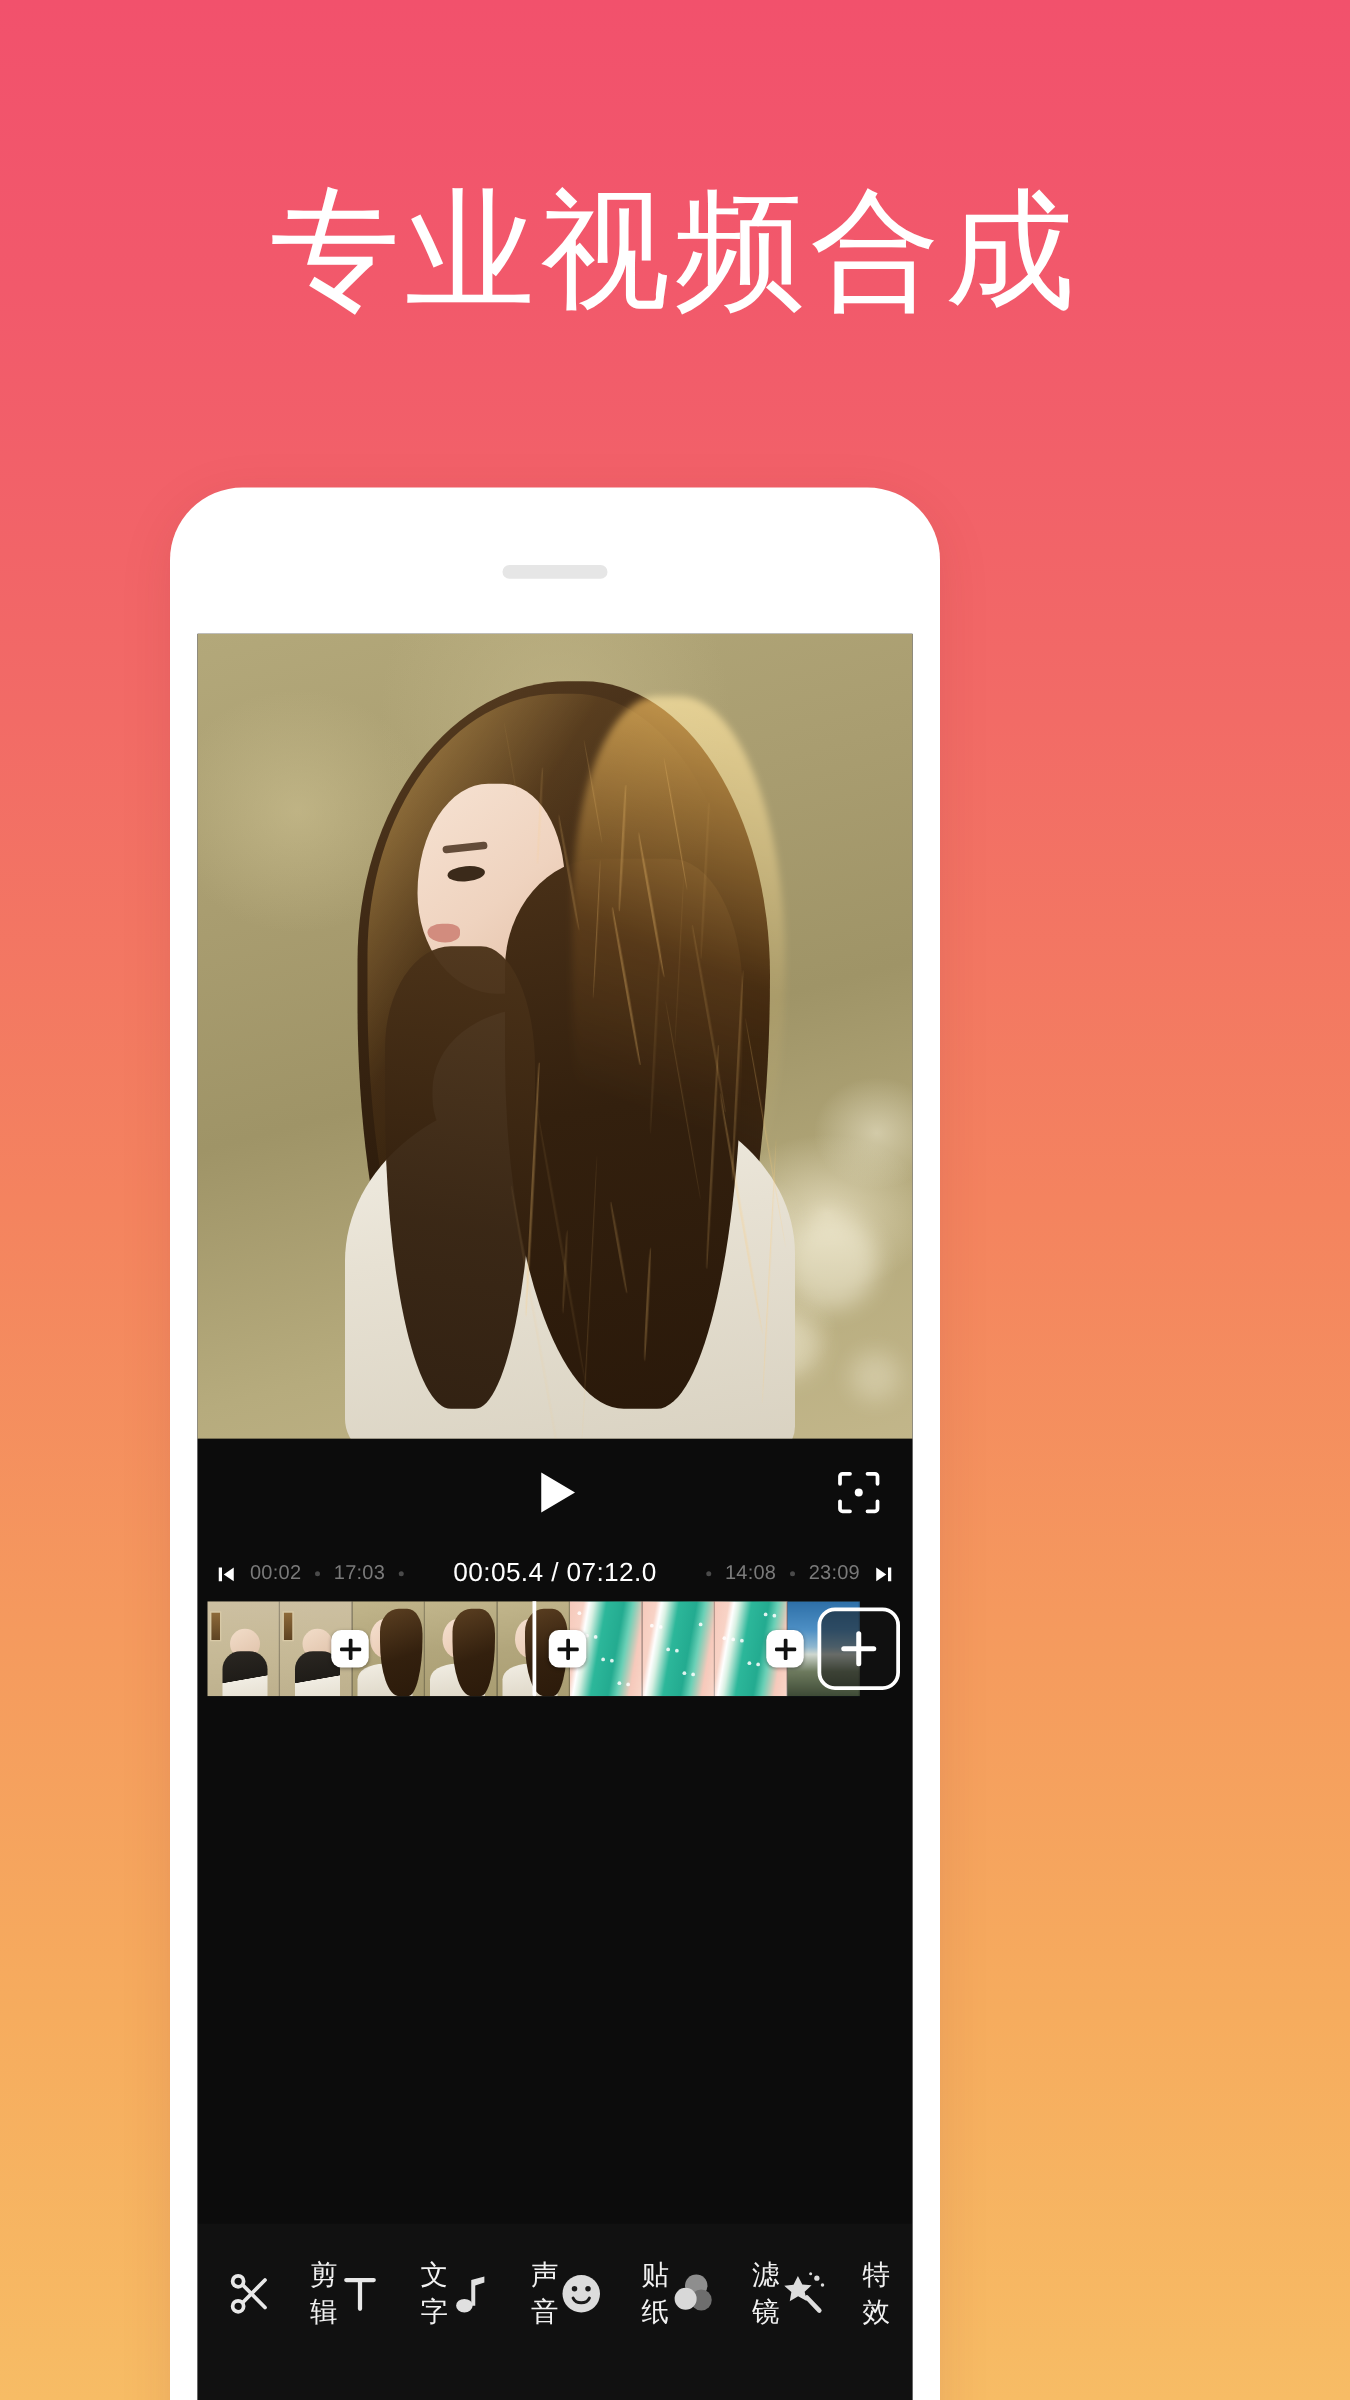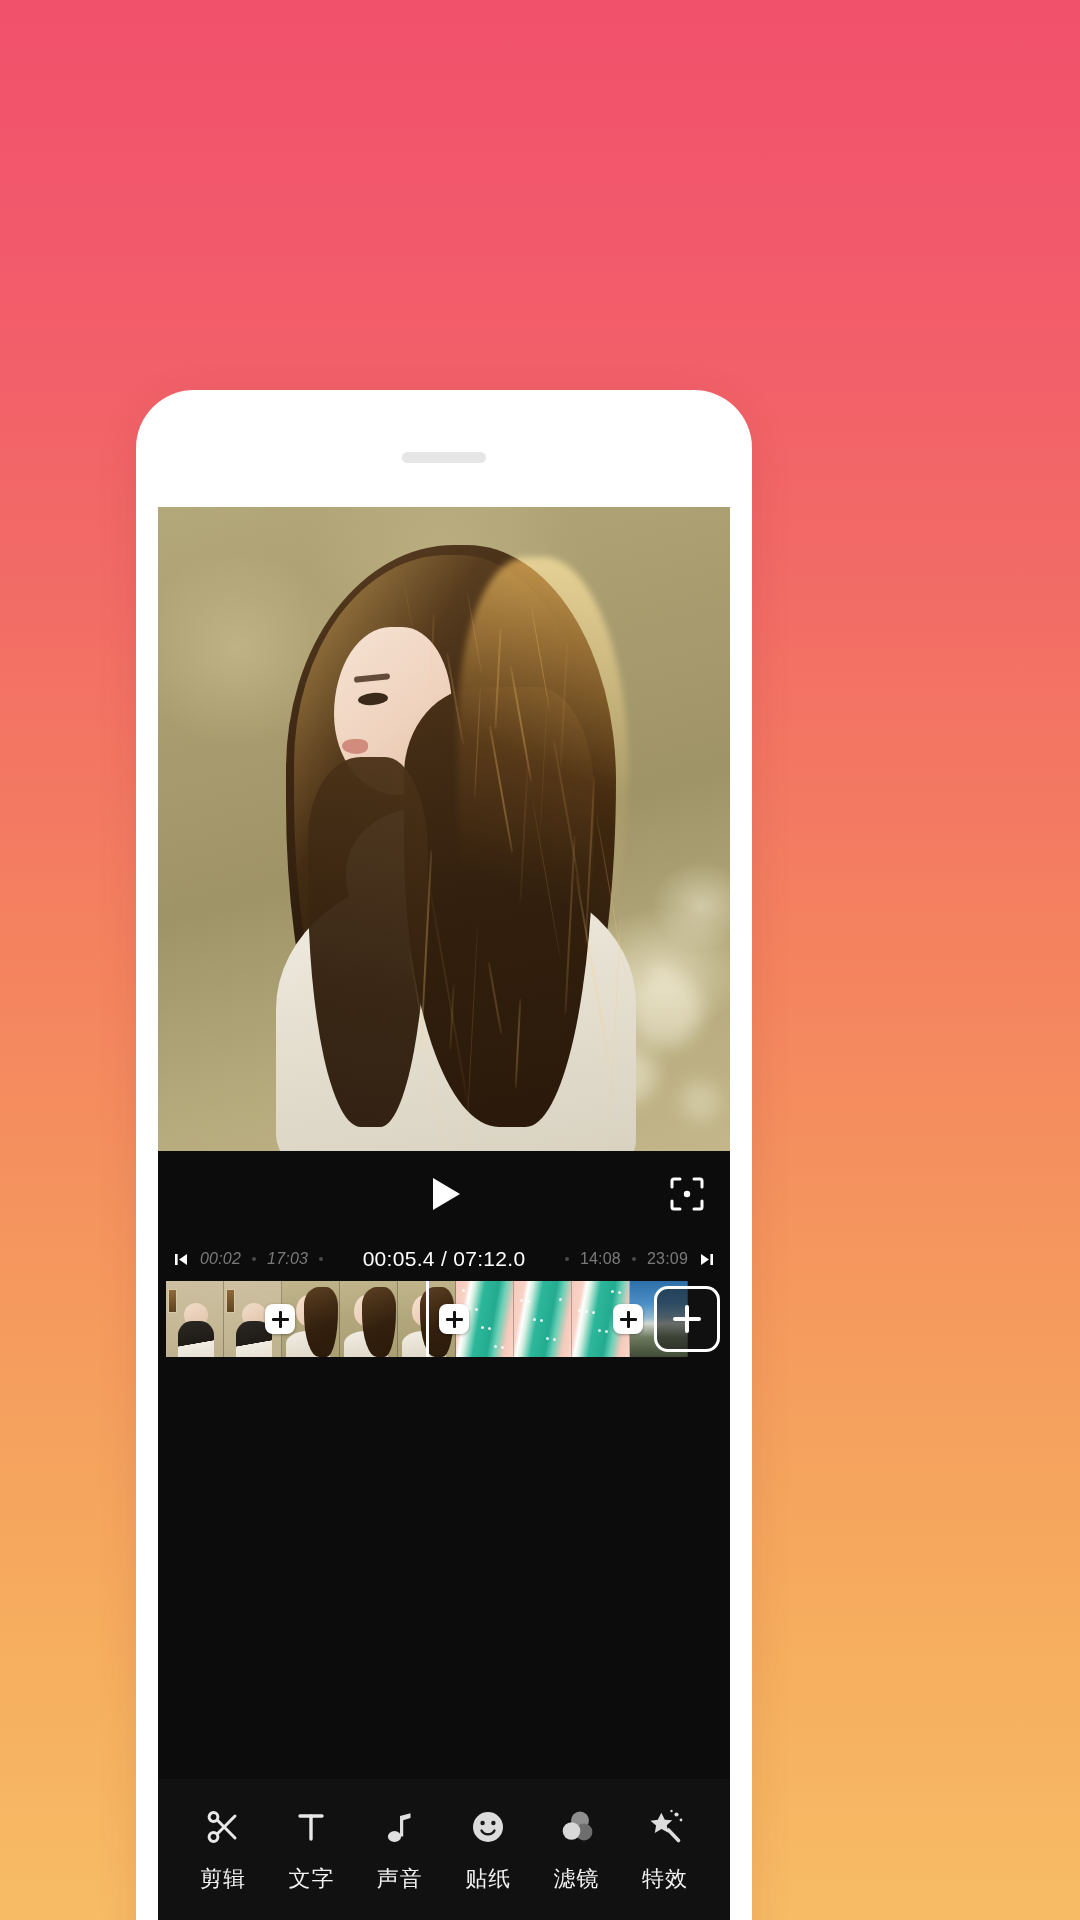--- a/index.html
+++ b/index.html
@@ -262,21 +262,21 @@
     align-items: center;
   }
   .ruler-left, .ruler-right {
     display: flex;
     align-items: center;
     gap: 11px;
     font-size: 16px;
     color: #7A7A7A;
     letter-spacing: .2px;
   }
-  .ruler-left { position: absolute; left: 16px; font-style: italic; }
+  .ruler-left { position: absolute; left: 16px; }
   .ruler-right { position: absolute; right: 16px; }
   .tickdot {
     width: 4px; height: 4px; border-radius: 50%;
     background: #4A4A4A; display: inline-block;
   }
   .ruler-center {
     position: absolute;
     left: 50%;
     transform: translateX(-50%);
     color: #FFFFFF;
@@ -452,42 +452,43 @@
     flex: 0 0 auto;
     display: flex;
     align-items: flex-start;
     justify-content: space-between;
     padding: 26px 22px 0 22px;
     box-sizing: border-box;
   }
   .tool {
     width: 86px;
     display: flex;
-    flex-direction: column;
+    flex-direction: row;
     align-items: center;
-    gap: 15px;
+    gap: 28px;
   }
   .tool .ico {
     height: 44px;
     display: flex;
     align-items: center;
     justify-content: center;
   }
   .tool .lbl {
     font-size: 22px;
     color: #F2F2F2;
     letter-spacing: 1px;
     font-family: "DejaVu Sans", "Liberation Sans", sans-serif;
   }
 </style>
 </head>
 <body>
 
 <div id="app">
 
+  <div class="headline">专业视频合成</div>
 
   <div class="phone">
     <div class="phone-speaker"></div>
 
     <div class="screen">
 
       <div class="preview">
         <div class="preview-canvas"></div>
         <div class="bokeh b1"></div>
         <div class="bokeh b2"></div>

